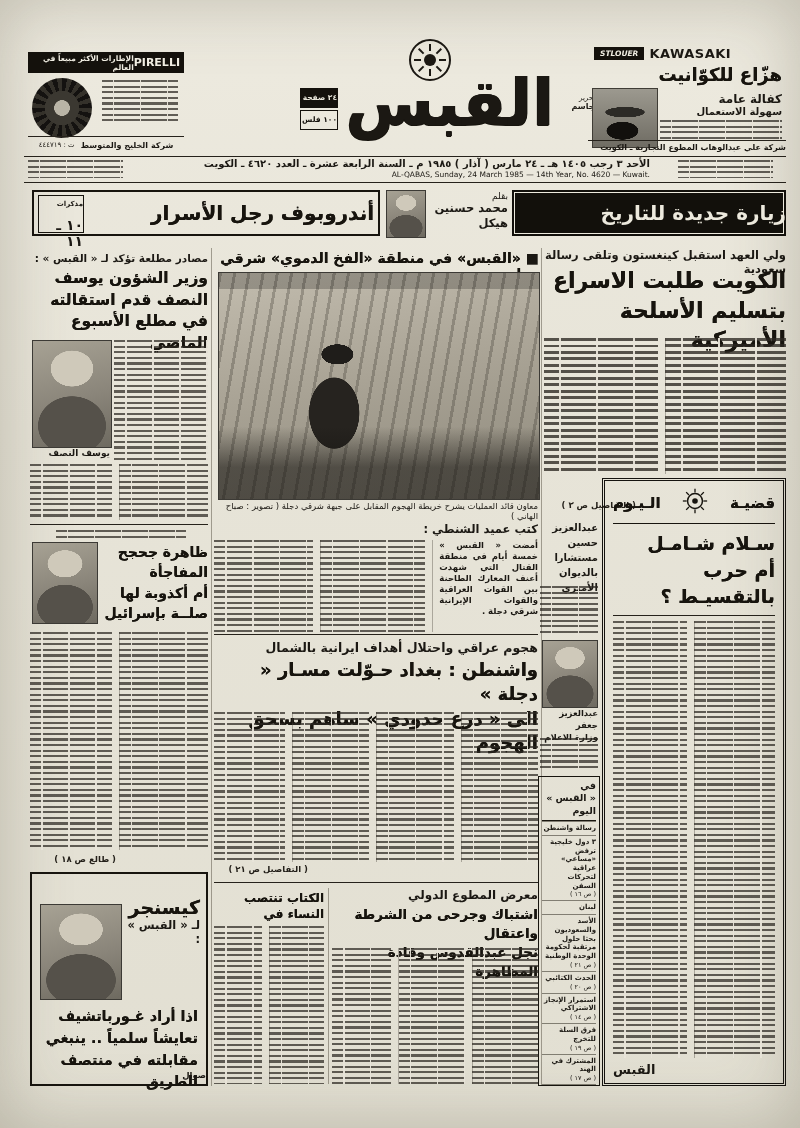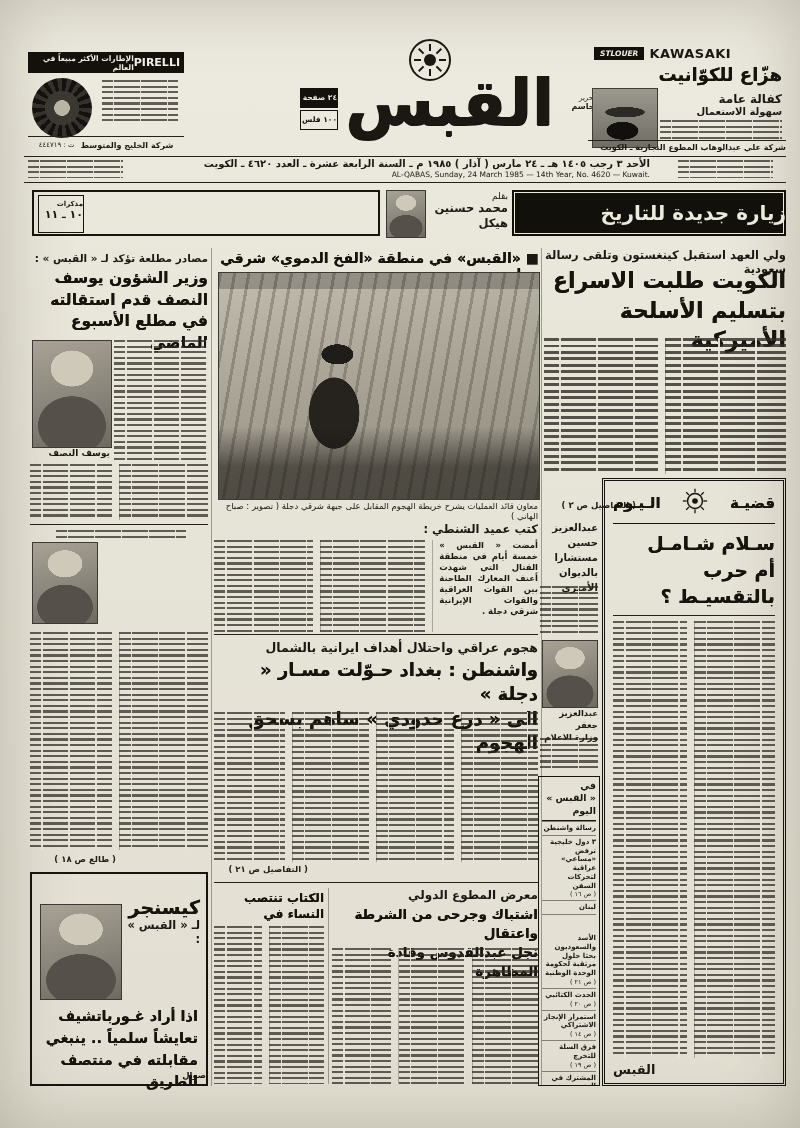--- a/index.html
+++ b/index.html
@@ -112,22 +112,23 @@
   <div class="abs rule" style="left:24px;top:156px;width:762px;height:1px;"></div>
   <div class="abs sim fine" style="left:28px;top:160px;width:95px;height:18px;"></div>
   <div class="abs sim fine" style="left:678px;top:160px;width:95px;height:18px;"></div>
   <div class="abs ctr b" style="left:150px;top:158px;width:500px;font-size:10px;">الأحد ٣ رجب ١٤٠٥ هـ ـ ٢٤ مارس ( آذار ) ١٩٨٥ م ـ السنة الرابعة عشرة ـ العدد ٤٦٢٠ ـ الكويت</div>
   <div class="abs ctr" style="left:150px;top:170px;width:500px;font-size:7.5px;direction:ltr;">AL-QABAS, Sunday, 24 March 1985 — 14th Year, No. 4620 — Kuwait.</div>
   <div class="abs rule" style="left:24px;top:182px;width:762px;height:1px;"></div>
 
   <div class="abs" style="left:32px;top:190px;width:348px;height:46px;border:2px solid #17140e;box-sizing:border-box;">
     <div class="abs ctr" style="left:4px;top:3px;width:44px;height:36px;border:1px solid #17140e;">
       <div class="b" style="font-size:7px;margin-top:4px;">مذكرات</div>
-      <div class="b" style="font-size:11px;">١٠ ـ ١١</div>
-    </div>
+      <div class="b" style="font-size:14px;margin-top:9px;">١٠ ـ ١١</div>
+    </div>
+    <div class="abs ctr hl" style="left:52px;top:0;width:288px;height:42px;line-height:42px;font-size:20px;">أندروبوف رجل الأسرار</div>
   </div>
   <div class="abs photo" style="left:386px;top:190px;width:38px;height:46px;"></div>
   <div class="abs ctr" style="left:428px;top:191px;width:80px;">
     <div style="font-size:9px;">بقلم</div>
     <div class="b pl" style="font-size:11.5px;line-height:1.3;">محمد حسنين
 هيكل</div>
   </div>
   <div class="abs ctr" style="left:512px;top:190px;width:274px;height:46px;background:#12100b;color:#ece9dd;box-shadow:inset 0 0 0 2px #12100b, inset 0 0 0 3px #ece9dd;font-weight:bold;font-size:20px;line-height:46px;">زيارة جديدة للتاريخ</div>
 
   <div class="abs vrule" style="left:211px;top:248px;width:1px;height:838px;"></div>
@@ -191,20 +192,24 @@
   <div class="abs photo" style="left:32px;top:340px;width:78px;height:106px;"></div>
   <div class="abs ctr b" style="left:32px;top:448px;width:78px;font-size:9px;">يوسف النصف</div>
   <div class="abs sim fine" style="left:114px;top:340px;width:94px;height:120px;"></div>
   <div class="abs cols" style="left:30px;top:464px;width:178px;height:56px;">
     <div class="sim fine"></div>
     <div class="sim fine"></div>
   </div>
   <div class="abs rule" style="left:30px;top:524px;width:178px;height:1px;"></div>
 
   <div class="abs sim fine" style="left:56px;top:530px;width:130px;height:8px;"></div>
+  <div class="abs ctr hl pl" style="left:102px;top:542px;width:106px;font-size:14px;line-height:1.45;">ظاهرة جحجح
+المفاجأة
+أم أكذوبة لها
+صلــة بإسرائيل</div>
   <div class="abs photo" style="left:32px;top:542px;width:64px;height:80px;"></div>
   <div class="abs cols" style="left:30px;top:632px;width:178px;height:218px;">
     <div class="sim fine"></div>
     <div class="sim fine"></div>
   </div>
   <div class="abs ref" style="left:36px;top:854px;width:80px;">( طالع ص ١٨ )</div>
 
   <div class="abs" style="left:30px;top:872px;width:178px;height:214px;border:2px solid #17140e;box-sizing:border-box;">
     <div class="abs photo" style="left:8px;top:30px;width:80px;height:94px;"></div>
     <div class="abs ctr" style="right:6px;top:22px;width:80px;">
@@ -236,21 +241,21 @@
     </div>
     <div class="idx-item">
       <div class="b" style="font-size:7px;line-height:1.25;text-align:right;">٣ دول خليجية ترفض «مساعي» عراقية لتحركات السفن</div>
       <div class="pg ctr" style="font-size:6.5px;">( ص ١٦ )</div>
     </div>
     <div class="idx-item">
       <div class="b" style="font-size:7px;line-height:1.25;text-align:right;">لبنان</div>
 
     </div>
     <div class="idx-item">
-      <div class="b" style="font-size:7px;line-height:1.25;text-align:right;margin-top:17px;">الأسد والسعوديون بحثا حلول مرتقبة لحكومة الوحدة الوطنية</div>
+      <div class="b" style="font-size:7px;line-height:1.25;text-align:right;">الأسد والسعوديون بحثا حلول مرتقبة لحكومة الوحدة الوطنية</div>
       <div class="pg ctr" style="font-size:6.5px;">( ص ٢١ )</div>
     </div>
     <div class="idx-item">
       <div class="b" style="font-size:7px;line-height:1.25;text-align:right;">الحدث الكتائبي</div>
       <div class="pg ctr" style="font-size:6.5px;">( ص ٢٠ )</div>
     </div>
     <div class="idx-item">
       <div class="b" style="font-size:7px;line-height:1.25;text-align:right;">استمرار الإنجاز الاشتراكي</div>
       <div class="pg ctr" style="font-size:6.5px;">( ص ١٤ )</div>
     </div>

